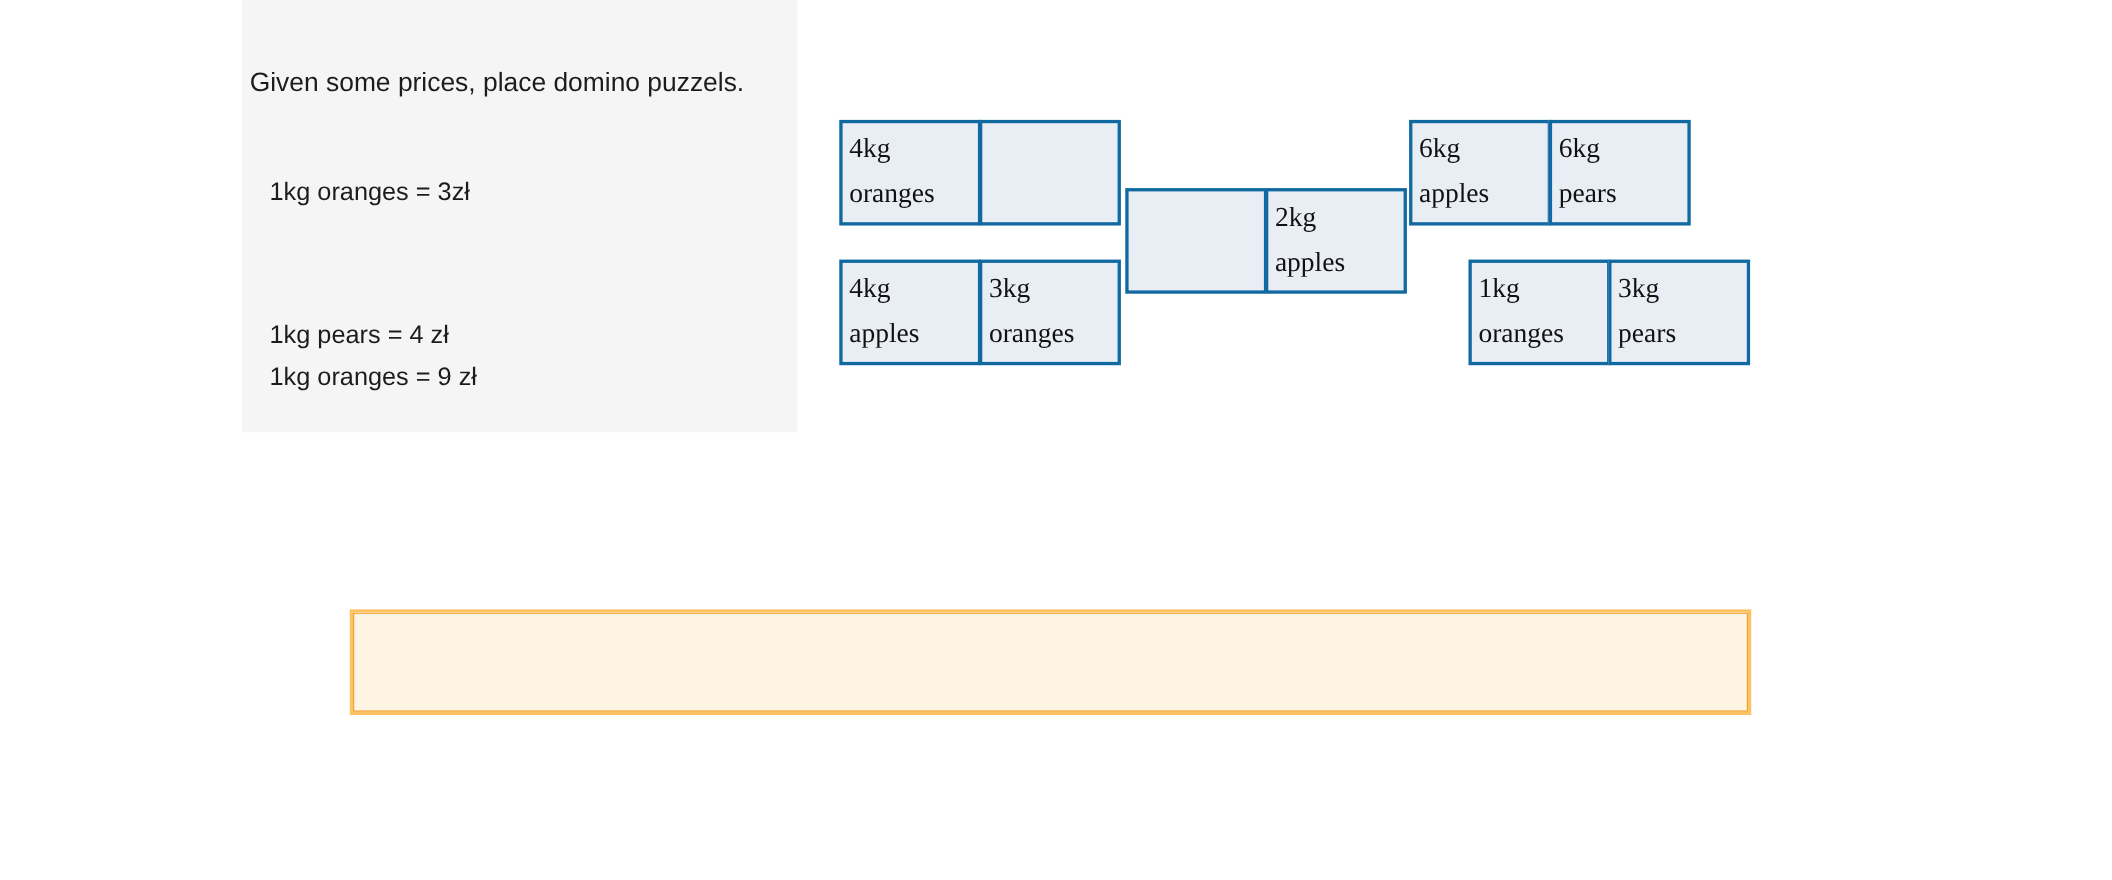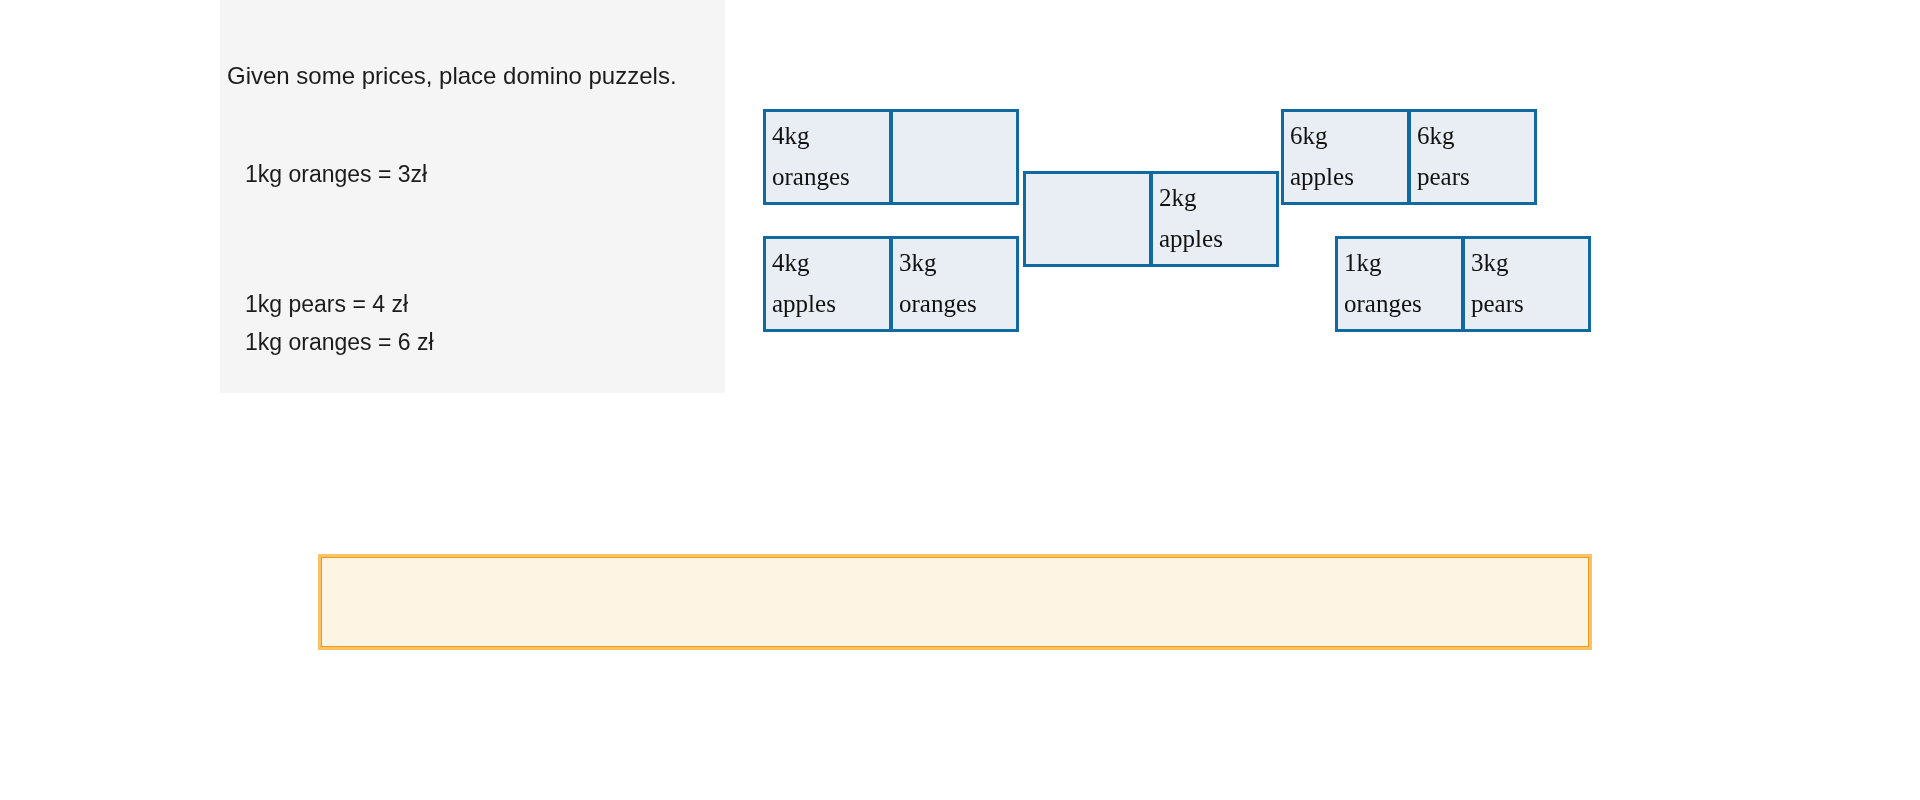--- a/index.html
+++ b/index.html
@@ -82,21 +82,21 @@
 </style>
 </head>
 <body>
 
 <div class="stage">
 
   <div class="panel">
     <div class="title">Given some prices, place domino puzzels.</div>
     <div class="price p1">1kg oranges = 3zł</div>
     <div class="price p2">1kg pears = 4 zł</div>
-    <div class="price p3">1kg oranges = 6 zł</div>
+    <div class="price p3">1kg oranges = 9 zł</div>
   </div>
 
   <div class="domino" style="left:763px;top:109px">
     <div class="cell">
       <div>4kg</div>
       <div>oranges</div>
     </div>
     <div class="cell">
       <div></div>
       <div></div>

